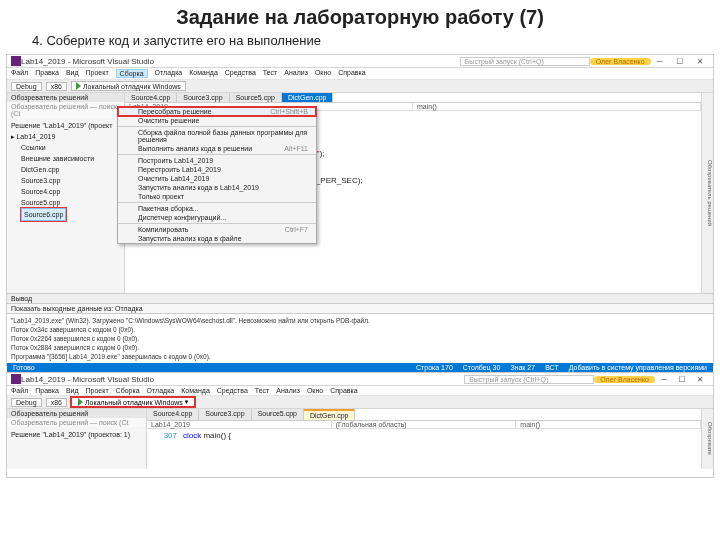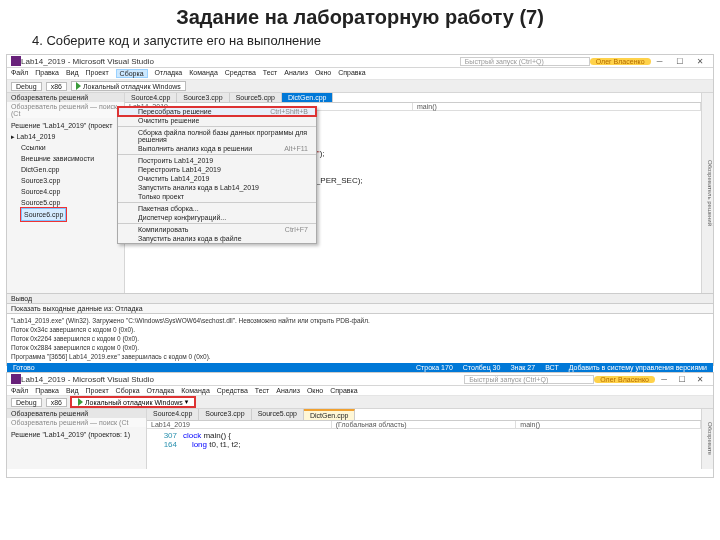--- a/index.html
+++ b/index.html
@@ -243,17 +243,17 @@
           <span class="etab">Source4.cpp</span>
           <span class="etab">Source3.cpp</span>
           <span class="etab">Source5.cpp</span>
           <span class="etab act">DictGen.cpp</span>
         </div>
    <div class="scopebar">
     <span class="sc">Lab14_2019</span>
     <span class="sc">(Глобальная область)</span>
     <span class="sc">main()</span>
    </div>
-   <div class="code" id="code2"><div><span class="ln">307</span><span class="kw">clock</span> main() {</div><div><span class="ln">164</span>    <span class="kw">long</span> t0, t1, t2;</div></div>
+   <div class="code" id="code2"><div><span class="ln">307</span><span class="kw">clock</span> main() {</div></div>
   </div>
   <div class="sidecol">Обозревате</div>
  </div>
 </div>
 
 </body></html>

